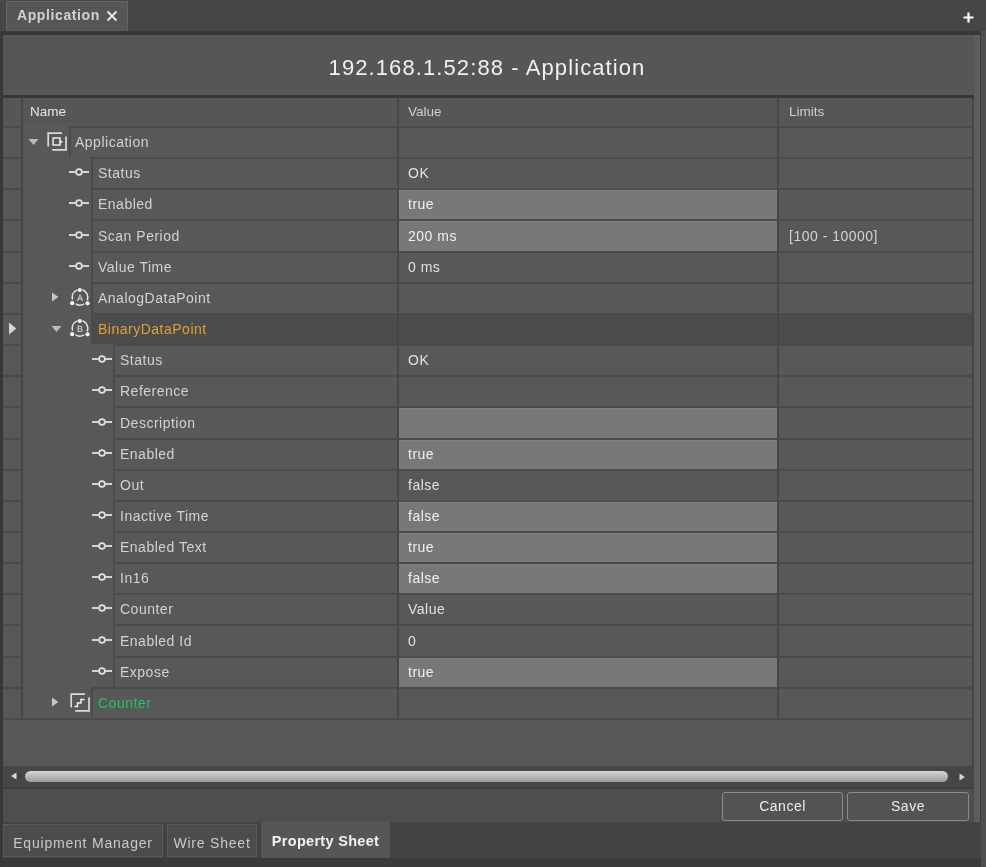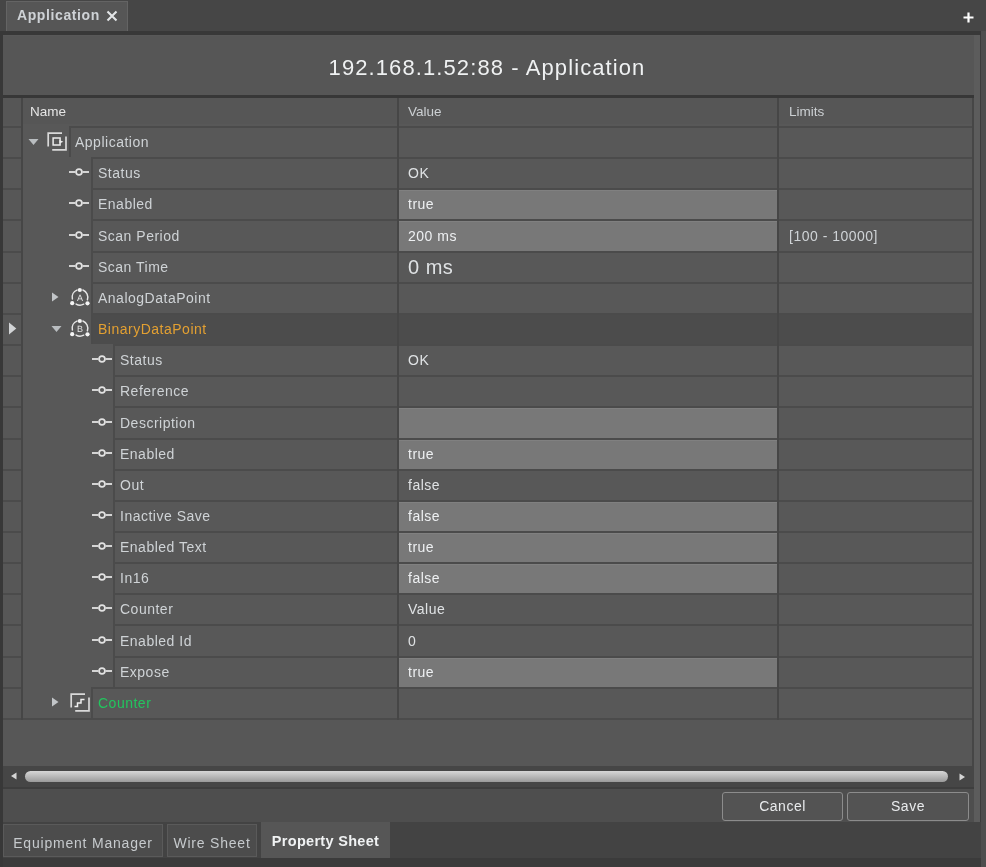--- a/index.html
+++ b/index.html
@@ -71,22 +71,22 @@
 <div style="position:absolute;left:789px;top:221px;width:180px;height:30px;line-height:30px;color:#cfd3d6;font-size:14px;letter-spacing:0.5px">[100 - 10000]</div>
 <div style="position:absolute;left:3px;top:251px;width:18px;height:2px;background:#4b4b4b"></div>
 <div style="position:absolute;left:91px;top:251px;width:306px;height:31px;background:#585858;border-top:2px solid #4b4b4b;border-left:2px solid #4b4b4b"></div>
 <div style="position:absolute;left:399px;top:251px;width:378px;height:31px;background:#585858;border-top:2px solid #4b4b4b"></div>
 <div style="position:absolute;left:779px;top:251px;width:193px;height:31px;background:#585858;border-top:2px solid #4b4b4b"></div>
 <svg style="position:absolute;left:69px;top:261px" width="20" height="10" viewBox="0 0 20 10">
     <path d="M0 5 H6.6" stroke="#e2e2e2" stroke-width="1.8" fill="none"></path>
     <path d="M13.4 5 H20" stroke="#e2e2e2" stroke-width="1.8" fill="none"></path>
     <circle cx="10" cy="5" r="2.9" fill="none" stroke="#e2e2e2" stroke-width="1.7"></circle>
   </svg>
-<div style="position:absolute;left:98px;top:253px;width:299px;height:29px;line-height:29px;color:#cfd3d6;font-size:14px;letter-spacing:0.5px">Scan Time</div>
-<div style="position:absolute;left:408px;top:253px;width:300px;height:29px;line-height:29px;color:#dfe2e4;font-size:20px;letter-spacing:0.5px">0 ms</div>
+<div style="position:absolute;left:98px;top:253px;width:299px;height:29px;line-height:29px;color:#cfd3d6;font-size:14px;letter-spacing:0.5px">Value Time</div>
+<div style="position:absolute;left:408px;top:253px;width:300px;height:29px;line-height:29px;color:#dfe2e4;font-size:14px;letter-spacing:0.5px">0 ms</div>
 <div style="position:absolute;left:3px;top:282px;width:18px;height:2px;background:#4b4b4b"></div>
 <div style="position:absolute;left:91px;top:282px;width:306px;height:31px;background:#585858;border-top:2px solid #4b4b4b;border-left:2px solid #4b4b4b"></div>
 <div style="position:absolute;left:399px;top:282px;width:378px;height:31px;background:#585858;border-top:2px solid #4b4b4b"></div>
 <div style="position:absolute;left:779px;top:282px;width:193px;height:31px;background:#585858;border-top:2px solid #4b4b4b"></div>
 <svg style="position:absolute;left:51px;top:292px" width="8" height="10" viewBox="0 0 8 10">
     <path d="M1 0.5 L7.5 5 L1 9.5 Z" fill="#c2c5c8"></path>
   </svg>
 <svg style="position:absolute;left:70px;top:287px" width="20" height="20" viewBox="0 0 20 20">
     <path d="M 12.92 3.07 A 7.8 7.8 0 0 1 17.42 12.71" fill="none" stroke="#e6e6e6" stroke-width="1.5" stroke-linecap="round"></path>
     <path d="M 13.66 17.19 A 7.8 7.8 0 0 1 6.1 17.05" fill="none" stroke="#e6e6e6" stroke-width="1.5" stroke-linecap="round"></path>
@@ -169,21 +169,21 @@
 <div style="position:absolute;left:408px;top:471px;width:300px;height:29px;line-height:29px;color:#dfe2e4;font-size:14px;letter-spacing:0.5px">false</div>
 <div style="position:absolute;left:3px;top:500px;width:18px;height:2px;background:#4b4b4b"></div>
 <div style="position:absolute;left:113px;top:500px;width:284px;height:31px;background:#585858;border-top:2px solid #4b4b4b;border-left:2px solid #4b4b4b"></div>
 <div style="position:absolute;left:399px;top:500px;width:378px;height:31px;background:#787878;border-top:2px solid #4b4b4b;box-shadow:inset 0 1px 0 #808080"></div>
 <div style="position:absolute;left:779px;top:500px;width:193px;height:31px;background:#585858;border-top:2px solid #4b4b4b"></div>
 <svg style="position:absolute;left:92px;top:510px" width="20" height="10" viewBox="0 0 20 10">
     <path d="M0 5 H6.6" stroke="#e2e2e2" stroke-width="1.8" fill="none"></path>
     <path d="M13.4 5 H20" stroke="#e2e2e2" stroke-width="1.8" fill="none"></path>
     <circle cx="10" cy="5" r="2.9" fill="none" stroke="#e2e2e2" stroke-width="1.7"></circle>
   </svg>
-<div style="position:absolute;left:120px;top:502px;width:277px;height:29px;line-height:29px;color:#cfd3d6;font-size:14px;letter-spacing:0.5px">Inactive Save</div>
+<div style="position:absolute;left:120px;top:502px;width:277px;height:29px;line-height:29px;color:#cfd3d6;font-size:14px;letter-spacing:0.5px">Inactive Time</div>
 <div style="position:absolute;left:408px;top:502px;width:300px;height:29px;line-height:29px;color:#eef0f2;font-size:14px;letter-spacing:0.5px">false</div>
 <div style="position:absolute;left:3px;top:531px;width:18px;height:2px;background:#4b4b4b"></div>
 <div style="position:absolute;left:113px;top:531px;width:284px;height:31px;background:#585858;border-top:2px solid #4b4b4b;border-left:2px solid #4b4b4b"></div>
 <div style="position:absolute;left:399px;top:531px;width:378px;height:31px;background:#787878;border-top:2px solid #4b4b4b;box-shadow:inset 0 1px 0 #808080"></div>
 <div style="position:absolute;left:779px;top:531px;width:193px;height:31px;background:#585858;border-top:2px solid #4b4b4b"></div>
 <svg style="position:absolute;left:92px;top:541px" width="20" height="10" viewBox="0 0 20 10">
     <path d="M0 5 H6.6" stroke="#e2e2e2" stroke-width="1.8" fill="none"></path>
     <path d="M13.4 5 H20" stroke="#e2e2e2" stroke-width="1.8" fill="none"></path>
     <circle cx="10" cy="5" r="2.9" fill="none" stroke="#e2e2e2" stroke-width="1.7"></circle>
   </svg>

